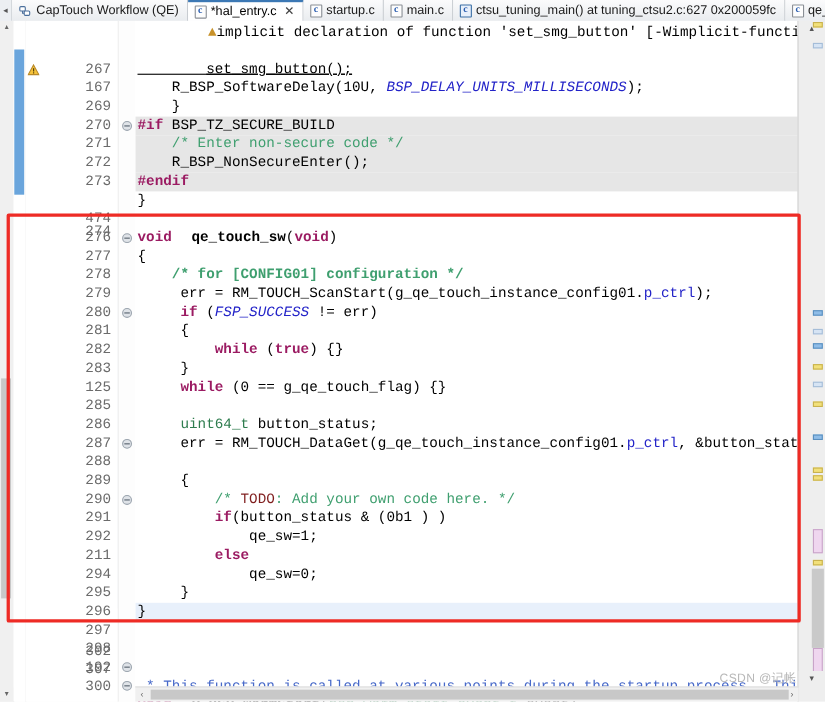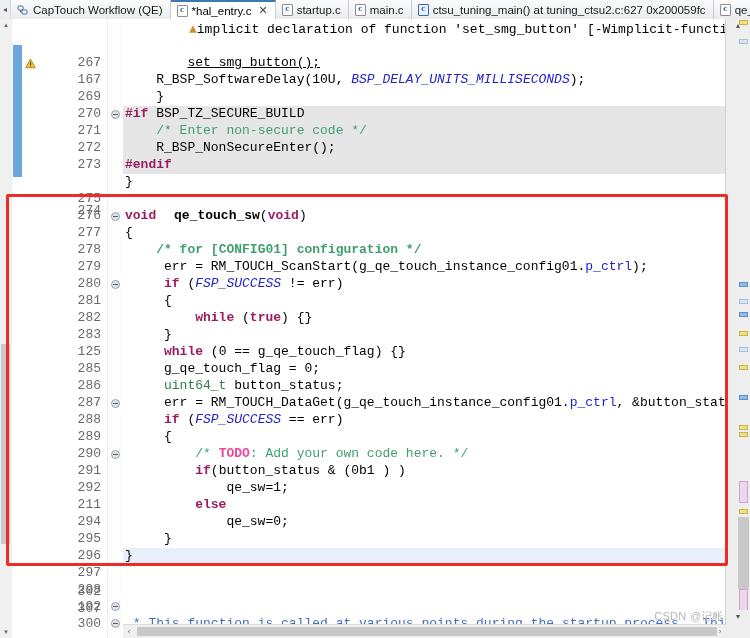--- a/index.html
+++ b/index.html
@@ -136,21 +136,21 @@
     color:#000000;
   }
   .crow.gray{background:#e6e6e6;}
   .crow.sel{background:#e8f0fb;}
   .code-ind{padding-left:2px;}
 
   
   .kw{color:#9b1b62;font-weight:700;}
   .pp{color:#9b1b62;font-weight:700;}
   .cmt{color:#3f9f6f;}
-  .cmt-todo{color:#ec4899;font-weight:700;}
+  .cmt-todo{color:#7f1d1d;font-weight:400;}
   .mac{color:#2323c8;font-style:italic;}
   .fld{color:#2323c8;}
   .typ{color:#2f7d4f;}
   .fn{font-weight:700;color:#000;margin-left:10px;}
   .und{text-decoration:underline;}
   .jdoc{color:#4769c9;}
   .plain{color:#000;}
 
   
   .overview{
@@ -272,21 +272,21 @@
 
     <div class="gutter">
       <div class="gline" style="top:36px;">267</div>
       <div class="gline" style="top:53px;">167</div>
       <div class="gline" style="top:70px;">269</div>
       <div class="gline" style="top:87px;">270</div>
       <div class="gline" style="top:104px;">271</div>
       <div class="gline" style="top:121px;">272</div>
       <div class="gline" style="top:138px;">273</div>
       <div class="gline" style="top:155px;margin-top:29px;">274</div>
-      <div class="gline" style="top:172px;">275</div>
+      <div class="gline" style="top:172px;">474</div>
       <div class="gline" style="top:189px;">276</div>
       <div class="gline" style="top:206px;">277</div>
       <div class="gline" style="top:223px;">278</div>
       <div class="gline" style="top:240px;">279</div>
       <div class="gline" style="top:257px;">280</div>
       <div class="gline" style="top:274px;">281</div>
       <div class="gline" style="top:291px;">282</div>
       <div class="gline" style="top:308px;">283</div>
       <div class="gline" style="top:325px;">125</div>
       <div class="gline" style="top:342px;">285</div>
@@ -324,21 +324,21 @@
       <div class="foldmark" style="top:380px;"></div>
       <div class="foldmark" style="top:431px;"></div>
       <div class="foldmark" style="top:583px;"></div>
       <div class="foldmark" style="top:600px;"></div>
     </div>
 
     <div class="codearea">
 
       <div class="crow" style="top:3px;left:66px;"><span style="color:#c8922a;">▲</span><span class="plain">implicit declaration of function 'set_smg_button' [-Wimplicit-function-d</span></div>
 
-      <div class="crow" style="top:36px;"><span class="code-ind">        </span><span class="und">set_smg_button();</span></div>
+      <div class="crow" style="top:36px;text-decoration:underline;"><span class="code-ind">        </span><span class="und">set_smg_button();</span></div>
 
       <div class="crow" style="top:53px;"><span class="code-ind">    R_BSP_SoftwareDelay(10U, </span><span class="mac">BSP_DELAY_UNITS_MILLISECONDS</span>);</div>
 
       <div class="crow" style="top:70px;"><span class="code-ind">    }</span></div>
 
       <div class="crow gray" style="top:87px;"><span class="code-ind"></span><span class="pp">#if</span> BSP_TZ_SECURE_BUILD</div>
       <div class="crow gray" style="top:104px;"><span class="code-ind">    </span><span class="cmt">/* Enter non-secure code */</span></div>
       <div class="crow gray" style="top:121px;"><span class="code-ind">    R_BSP_NonSecureEnter();</span></div>
       <div class="crow gray" style="top:138px;"><span class="code-ind"></span><span class="pp">#endif</span></div>
 
@@ -347,24 +347,22 @@
 
       <div class="crow" style="top:189px;"><span class="code-ind"></span><span class="kw">void</span> <span class="fn">qe_touch_sw</span>(<span class="kw">void</span>)</div>
       <div class="crow" style="top:206px;"><span class="code-ind">{</span></div>
       <div class="crow" style="top:223px;font-weight:bold;"><span class="code-ind">    </span><span class="cmt">/* for [CONFIG01] configuration */</span></div>
       <div class="crow" style="top:240px;"><span class="code-ind">     err = RM_TOUCH_ScanStart(g_qe_touch_instance_config01.</span><span class="fld">p_ctrl</span>);</div>
       <div class="crow" style="top:257px;"><span class="code-ind">     </span><span class="kw">if</span> (<span class="mac">FSP_SUCCESS</span> != err)</div>
       <div class="crow" style="top:274px;"><span class="code-ind">     {</span></div>
       <div class="crow" style="top:291px;"><span class="code-ind">         </span><span class="kw">while</span> (<span class="kw">true</span>) {}</div>
       <div class="crow" style="top:308px;"><span class="code-ind">     }</span></div>
       <div class="crow" style="top:325px;"><span class="code-ind">     </span><span class="kw">while</span> (0 == g_qe_touch_flag) {}</div>
-      <div class="crow" style="top:342px;"><span class="code-ind">     g_qe_touch_flag = 0;</span></div>
       <div class="crow" style="top:359px;"><span class="code-ind">     </span><span class="typ">uint64_t</span> button_status;</div>
       <div class="crow" style="top:376px;"><span class="code-ind">     err = RM_TOUCH_DataGet(g_qe_touch_instance_config01.</span><span class="fld">p_ctrl</span>, &amp;button_status, NUL</div>
-      <div class="crow" style="top:393px;"><span class="code-ind">     </span><span class="kw">if</span> (<span class="mac">FSP_SUCCESS</span> == err)</div>
       <div class="crow" style="top:410px;"><span class="code-ind">     {</span></div>
       <div class="crow" style="top:427px;"><span class="code-ind">         </span><span class="cmt">/* </span><span class="cmt-todo">TODO</span><span class="cmt">: Add your own code here. */</span></div>
       <div class="crow" style="top:444px;"><span class="code-ind">         </span><span class="kw">if</span>(button_status &amp; (0b1 ) )</div>
       <div class="crow" style="top:461px;"><span class="code-ind">             qe_sw=1;</span></div>
       <div class="crow" style="top:478px;"><span class="code-ind">         </span><span class="kw">else</span></div>
       <div class="crow" style="top:495px;"><span class="code-ind">             qe_sw=0;</span></div>
       <div class="crow" style="top:512px;"><span class="code-ind">     }</span></div>
       <div class="crow sel" style="top:529px;"><span class="code-ind">}</span></div>
       <div class="crow" style="top:546px;"></div>
 

